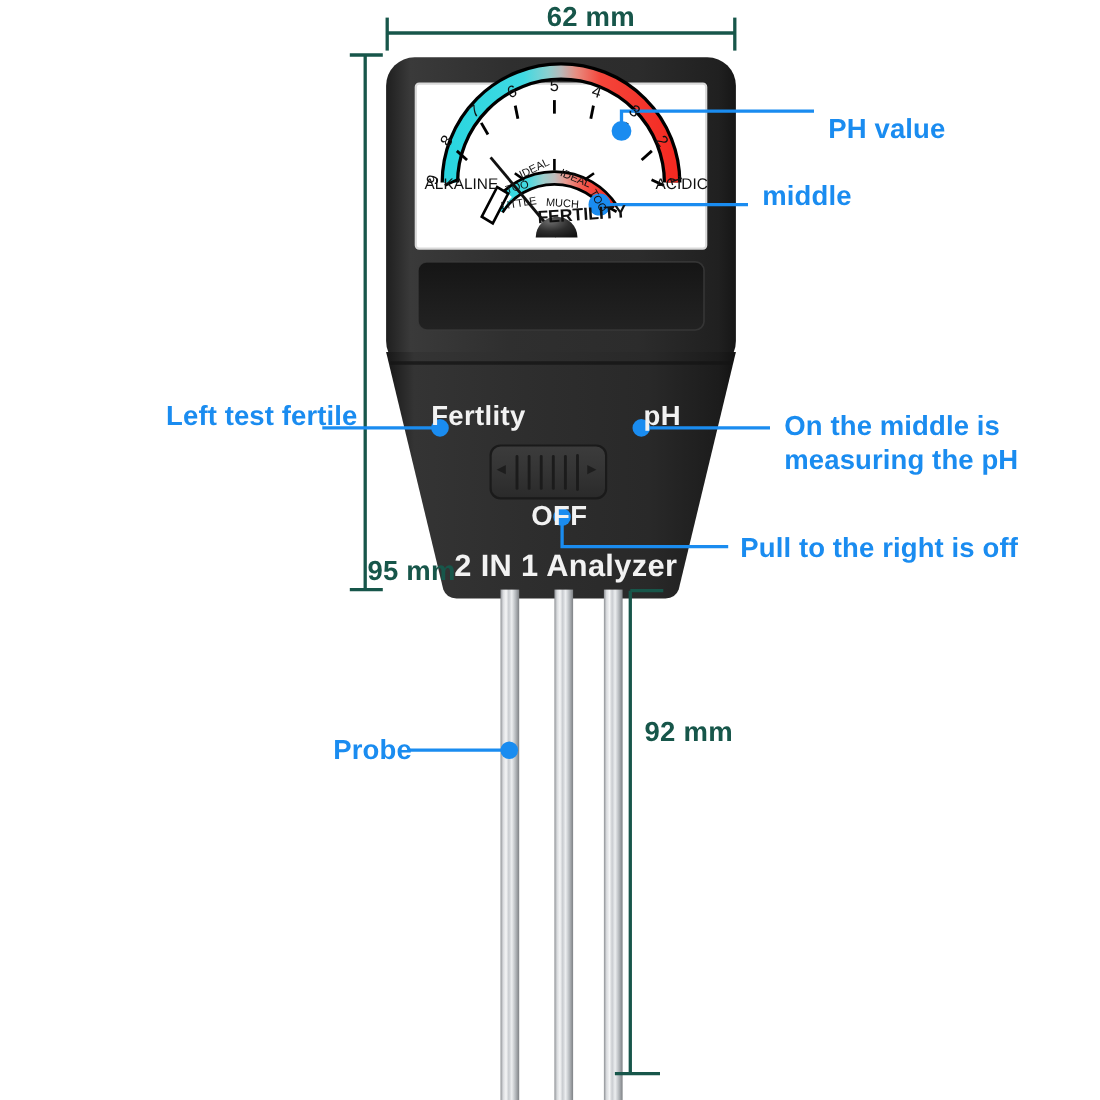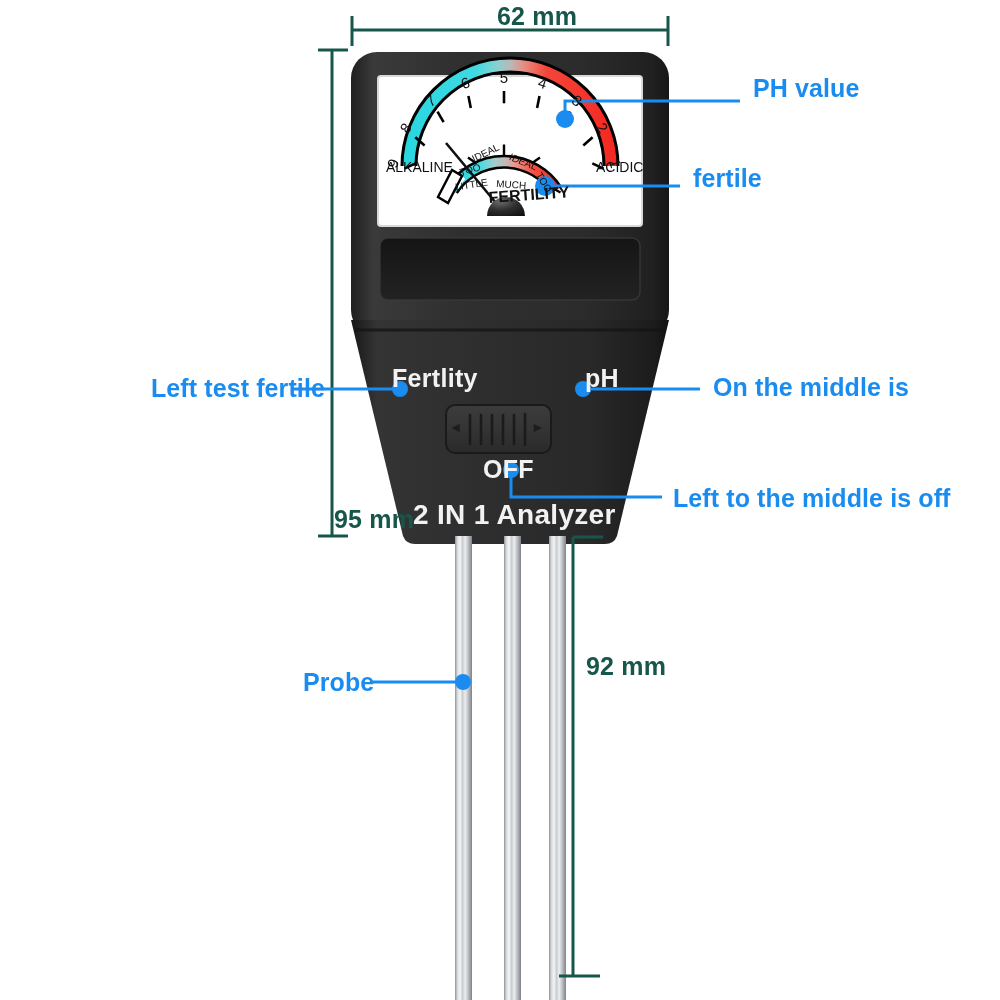--- a/index.html
+++ b/index.html
@@ -255,25 +255,26 @@
       <text x="472" y="188" font-size="10" transform="rotate(-9 472 188)" text-anchor="middle">LITTLE</text>
       <text x="511" y="188" font-size="10" transform="rotate(4 511 188)" text-anchor="middle">MUCH</text>
       <text x="489" y="203" font-size="16" font-weight="bold" transform="rotate(-4 489 203)">FERTILITY</text>
     </g>
   </svg>
 
   <div class="txt dim-label" style="left:497px; top:2px;">62 mm</div>
   <div class="txt dim-label" style="left:334px; top:505px;">95 mm</div>
   <div class="txt dim-label" style="left:586px; top:652px;">92 mm</div>
 
-  <div class="txt callout-label" style="left:753px; top:74px;">PH value</div>
-  <div class="txt callout-label" style="left:693px; top:164px;">fertile</div>
-  <div class="txt callout-label" style="left:151px; top:374px;text-align:center;">Left test fertile</div>
+  <div class="txt callout-label" style="left:753px; top:103px;">PH value</div>
+  <div class="txt callout-label" style="left:693px; top:164px;">middle</div>
+  <div class="txt callout-label" style="left:151px; top:364px;text-align:center;">Left test fertile</div>
   <div class="txt callout-label" style="left:713px; top:373px;">On the middle is</div>
-  <div class="txt callout-label" style="left:673px; top:484px;">Left to the middle is off</div>
+  <div class="txt callout-label" style="left:713px; top:404px;">measuring the pH</div>
+  <div class="txt callout-label" style="left:673px; top:484px;">Pull to the right is off</div>
   <div class="txt callout-label" style="left:303px; top:668px;">Probe</div>
 
   <div class="txt device-label" style="left:392px; top:364px;">Fertlity</div>
   <div class="txt device-label" style="left:585px; top:364px;">pH</div>
   <div class="txt device-label" style="left:483px; top:455px;">OFF</div>
   <div class="txt device-label big" style="left:413px; top:498px;">2 IN 1 Analyzer</div>
 
   <div class="txt" style="left:452px; top:418px; color:#1d1d1d; font-size:15px;">◂</div>
   <div class="txt" style="left:534px; top:418px; color:#1d1d1d; font-size:15px;">▸</div>
 

